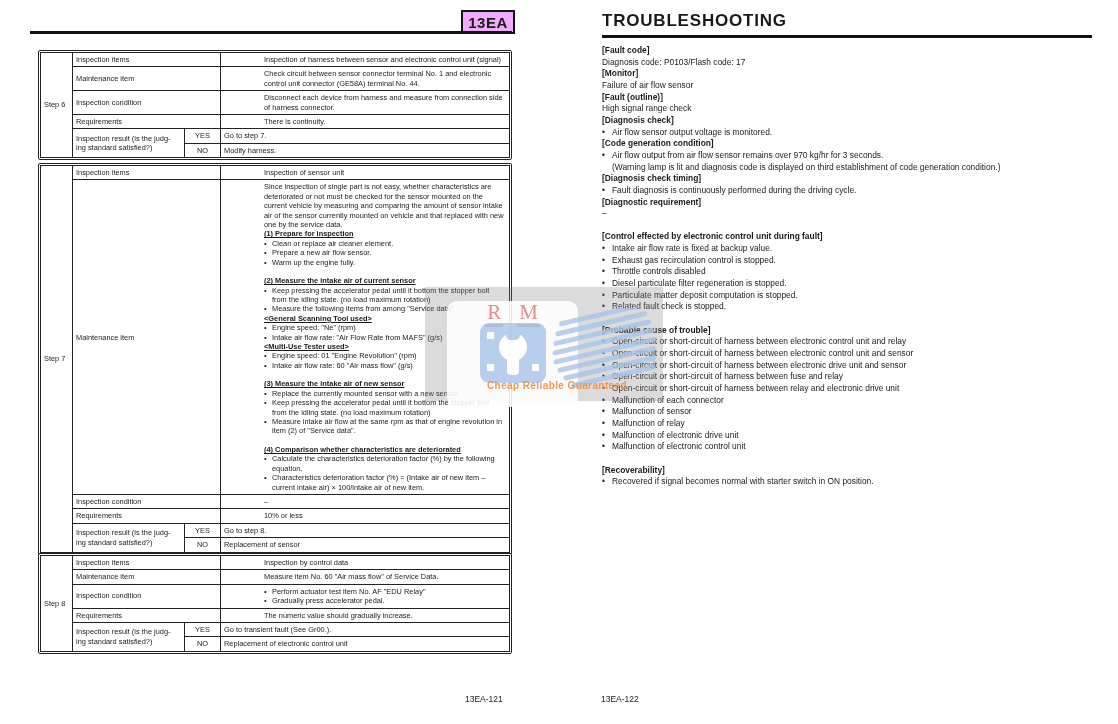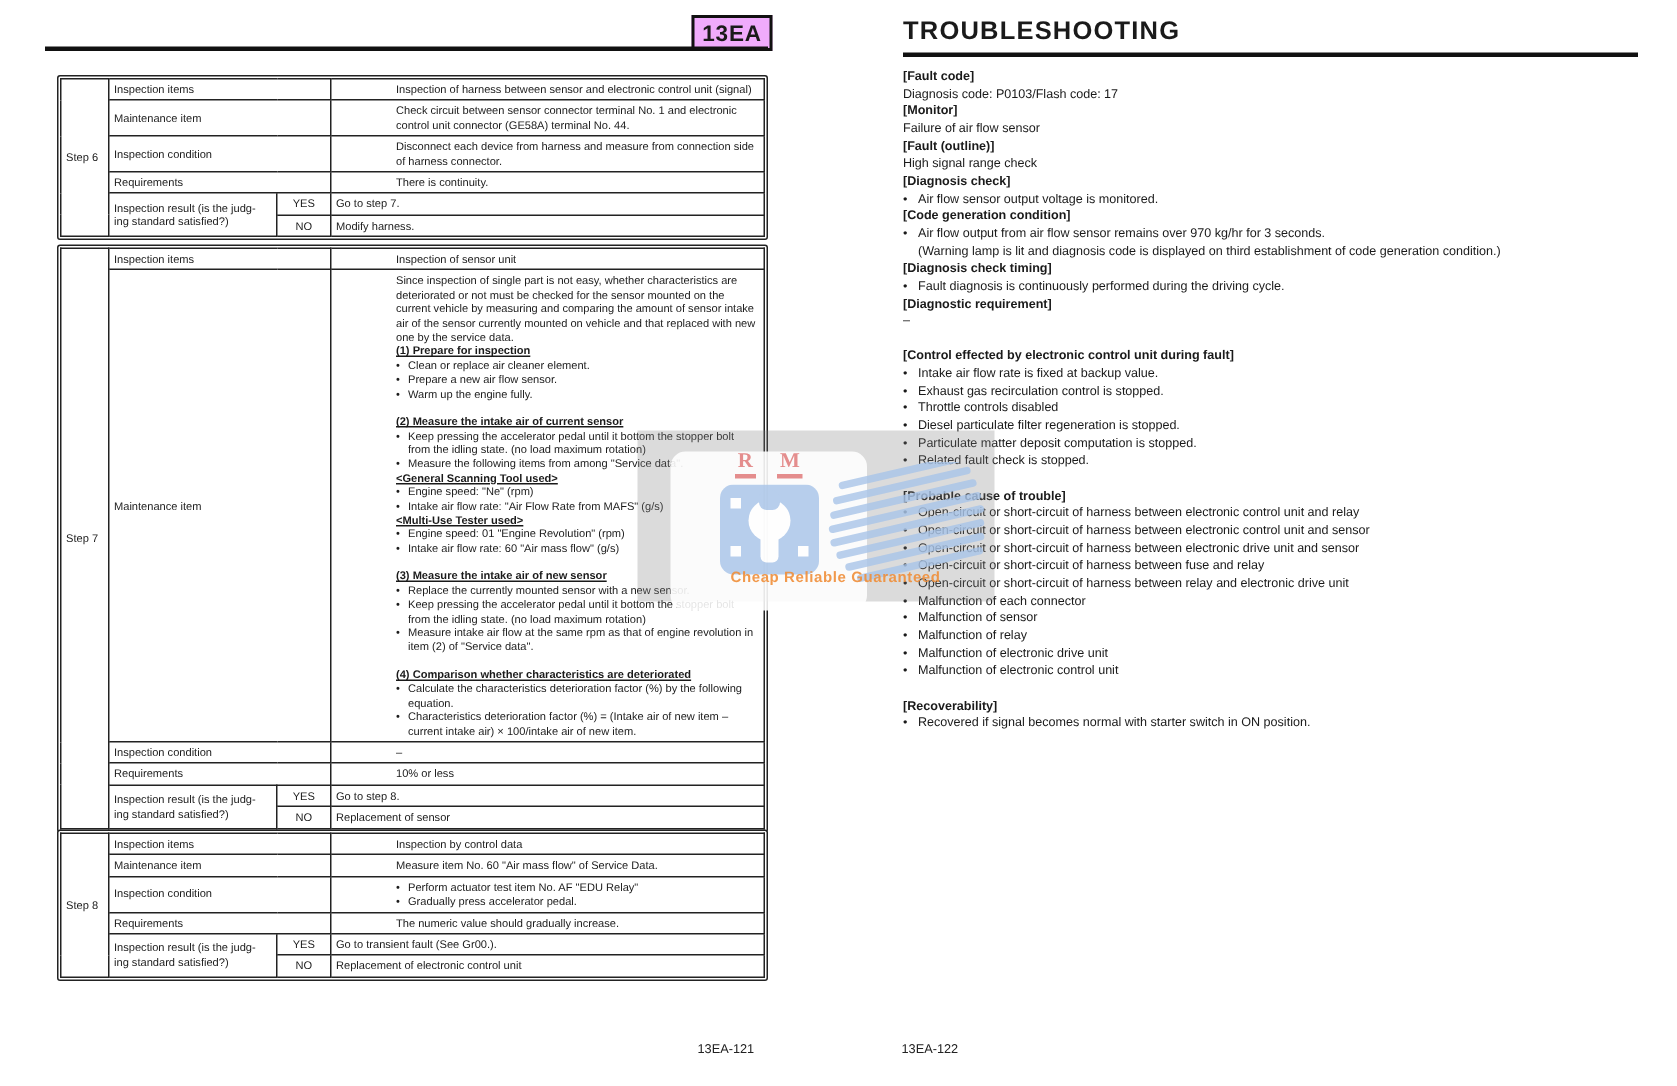--- a/index.html
+++ b/index.html
@@ -48,21 +48,21 @@
   #footer-left{left:465px;}
   #footer-right{left:601px;}
 
   
   #watermark{position:absolute;left:0;top:0;width:100%;height:100%;pointer-events:none;z-index:5;}
   #wm-gray{position:absolute;left:425px;top:287px;width:238px;height:114px;
     background:rgba(125,125,125,0.28);}
   #wm-card{position:absolute;left:447px;top:301px;width:131px;height:106px;
     background:rgba(255,255,255,0.88);border-radius:10px;}
   #wm-letters{position:absolute;left:447px;top:300px;width:131px;text-align:center;
-    font-family:"Liberation Serif",serif;font-weight:bold;font-size:14px;color:#e07a7a;opacity:0.85;}
+    font-family:"Liberation Serif",serif;font-weight:normal;font-size:21px;color:#e07a7a;opacity:0.85;}
   #wm-letters .wm-letter{display:inline-block;border-bottom:3px solid #e07a7a;
     padding:0 2px 1px 2px;margin:0 7px;line-height:1;}
   #wm-logo{position:absolute;left:480px;top:323px;opacity:0.82;}
   #wm-fan{position:absolute;left:548px;top:308px;opacity:0.8;}
   #wm-tagline{position:absolute;left:487px;top:380px;font-size:10px;font-weight:bold;
     letter-spacing:0.4px;color:#f08f3a;opacity:0.9;white-space:nowrap;}
 </style>
 </head>
 <body>
 

